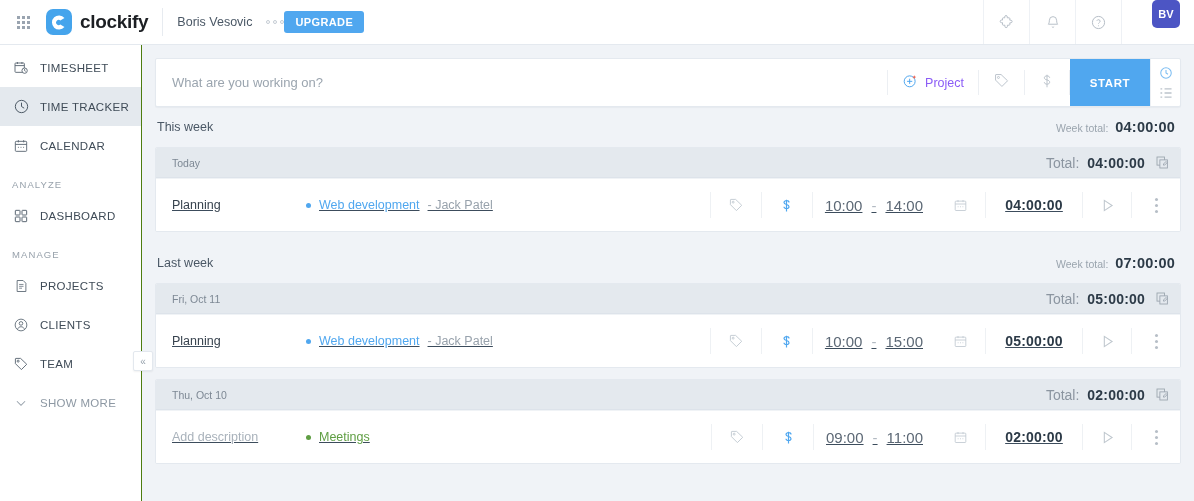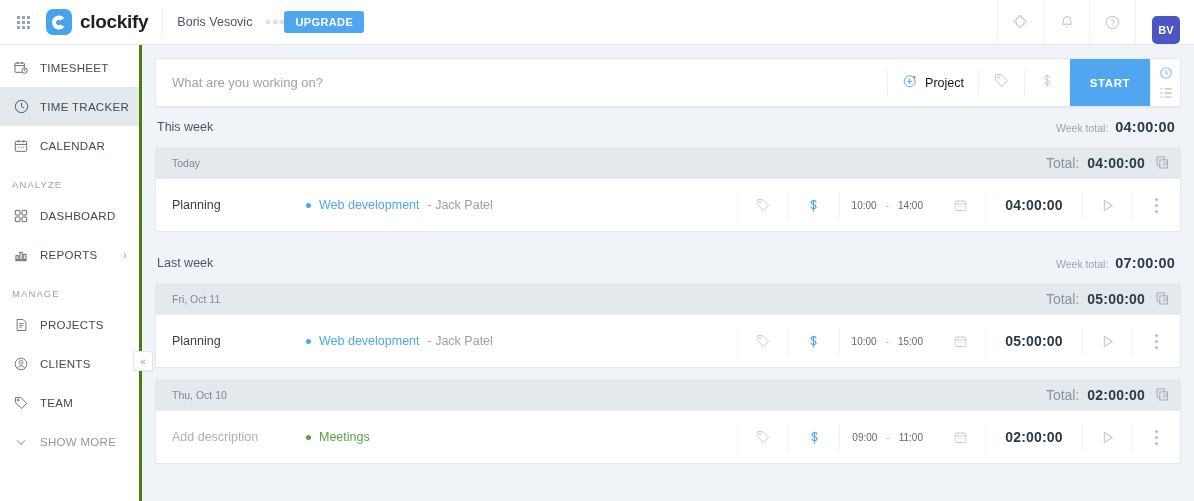--- a/index.html
+++ b/index.html
@@ -54,34 +54,34 @@
     font-size:12px; padding:0 7px; cursor:pointer; font-weight:bold;
     font-family:"Liberation Sans", sans-serif;
   }
 
   .top-right { margin-left:auto; display:flex; align-items:center; height:100%; }
   .top-icon {
     width:46px; height:100%;
     display:flex; align-items:center; justify-content:center;
     border-left:1px solid #eef1f5; cursor:pointer;
   }
-  .avatar-wrap { padding: 0 14px 0 16px; border-left:1px solid #eef1f5; height:100%; display:flex; align-items:flex-end; }
+  .avatar-wrap { padding: 0 14px 0 30px; border-left:1px solid #eef1f5; height:100%; display:flex; align-items:flex-start; }
   .avatar {
     width:28px; height:28px; border-radius:5px; background:#4c55c4; color:#fff;
     font-size:11px; font-weight:bold; display:flex; align-items:center; justify-content:center;
     cursor:pointer;
   }
 
   
   .body { flex:1; display:flex; min-height:0; position:relative; }
 
   
   .sidebar {
     width:142px; min-width:142px; background:#ffffff;
-    border-right:3px solid #4d7c0f;
+    border-right:1px solid #4d7c0f;
     padding-top:3px;
     position:relative; z-index:20;
   }
   .nav-item {
     display:flex; align-items:center; gap:10px;
     height:39px; padding-left:12px; cursor:pointer;
     font-size:11.5px; letter-spacing:0.3px; color:#3f4b57;
   }
   .nav-item.active { background:#e4e9ee; }
   .nav-item .nav-ico { width:18px; height:18px; display:flex; align-items:center; justify-content:center; flex:none; }
@@ -110,21 +110,21 @@
     box-shadow:0 1px 1px rgba(20,40,70,.04);
   }
   .timer-input {
     flex:1; border:none; outline:none; padding:0 16px;
     font-size:13px; color:#3c4c5c; font-family:"Liberation Sans", sans-serif;
     background:transparent;
   }
   .timer-input::placeholder { color:#9ba5af; }
   .tb-cell { display:flex; align-items:center; justify-content:center; padding:0 14px; }
   .tb-sep { width:1px; background:#eceff3; margin:11px 0; }
-  .project-btn { display:flex; align-items:center; gap:7px; cursor:pointer; color:#0f172a; font-size:12.5px; }
+  .project-btn { display:flex; align-items:center; gap:7px; cursor:pointer; color:#8b5cf6; font-size:12.5px; }
   .timer-value { font-size:15px; font-weight:bold; color:#2c3a47; letter-spacing:0.2px; padding:0 16px; display:flex; align-items:center; }
   .btn-start {
     background:#50a7ef; color:#fff; border:none; width:80px;
     font-size:11.5px; font-weight:bold; letter-spacing:0.6px; cursor:pointer;
     font-family:"Liberation Sans", sans-serif;
   }
   .mode-toggle {
     width:30px; display:flex; flex-direction:column; align-items:center; justify-content:center; gap:7px;
     border-left:1px solid #eceff3;
   }
@@ -146,36 +146,37 @@
   }
   .day-label { font-size:10.5px; color:#7d8894; }
   .day-right { margin-left:auto; display:flex; align-items:center; gap:8px; }
   .day-total-lbl { font-size:14px; color:#8b95a0; }
   .day-total-val { font-size:14px; font-weight:bold; color:#2c3a47; letter-spacing:0.2px; }
   .copy-ico { cursor:pointer; display:flex; margin-left:2px; }
 
   .entry {
     height:53px; display:flex; align-items:stretch; background:#fff;
     border-top:1px solid #f0f3f6;
+    text-decoration:underline;
   }
   .entry:first-of-type { border-top:none; }
   .e-desc {
     width:150px; display:flex; align-items:center; padding-left:16px;
     font-size:12.5px; color:#37424e;
   }
   .e-desc.placeholder { color:#a9b2bb; }
   .e-proj {
     flex:1; display:flex; align-items:center; gap:8px; font-size:12.5px; min-width:0;
   }
   .proj-dot { width:5px; height:5px; border-radius:50%; flex:none; }
   .proj-name { cursor:pointer; }
   .proj-client { color:#98a2ac; }
   .e-cell { display:flex; align-items:center; justify-content:center; width:50px; }
   .e-sep { width:1px; background:#eef1f4; margin:13px 0; }
-  .e-times { display:flex; align-items:center; gap:9px; font-size:10px; color:#5c6875; padding:0 12px; }
+  .e-times { display:flex; align-items:center; gap:9px; font-size:15px; color:#5c6875; padding:0 12px; }
   .e-times .dash { color:#b2bac2; }
   .e-dur { width:96px; display:flex; align-items:center; justify-content:center; font-size:14px; font-weight:bold; color:#2c3a47; letter-spacing:0.2px; }
   .e-play { width:48px; display:flex; align-items:center; justify-content:center; cursor:pointer; }
   .e-menu { width:48px; display:flex; flex-direction:column; align-items:center; justify-content:center; gap:3px; cursor:pointer; }
   .e-menu i { width:3px; height:3px; border-radius:50%; background:#b6bec6; display:block; }
 
   .blue { color:#50a7ef; }
   .scroll-area { height:100%; }
 </style>
 </head>
@@ -289,32 +290,20 @@
           <svg width="16" height="16" viewBox="0 0 24 24" fill="none" stroke="#5c6874" stroke-width="1.5">
             <rect x="3.5" y="3.5" width="7" height="7" rx="0.8"></rect>
             <rect x="13.5" y="3.5" width="7" height="7" rx="0.8"></rect>
             <rect x="3.5" y="13.5" width="7" height="7" rx="0.8"></rect>
             <rect x="13.5" y="13.5" width="7" height="7" rx="0.8"></rect>
           </svg>
         </span>
         <span>DASHBOARD</span>
       </div>
 
-      <div class="nav-item">
-        <span class="nav-ico">
-          <svg width="16" height="16" viewBox="0 0 24 24" fill="none" stroke="#5c6874" stroke-width="1.5">
-            <path d="M3.5 20.5h17"></path>
-            <rect x="4.5" y="13" width="3.4" height="6"></rect>
-            <rect x="10.3" y="8" width="3.4" height="11"></rect>
-            <rect x="16.1" y="11" width="3.4" height="8"></rect>
-          </svg>
-        </span>
-        <span>REPORTS</span>
-        <span class="nav-chevron">›</span>
-      </div>
 
       <div class="nav-section">MANAGE</div>
 
       <div class="nav-item">
         <span class="nav-ico">
           <svg width="15" height="16" viewBox="0 0 24 24" fill="none" stroke="#5c6874" stroke-width="1.4">
             <path d="M5 3.2h9.6L19 7.6v13.2H5z"></path>
             <path d="M8.2 9.5h7M8.2 12.5h7M8.2 15.5h4.6" stroke-width="1.2"></path>
           </svg>
         </span>

